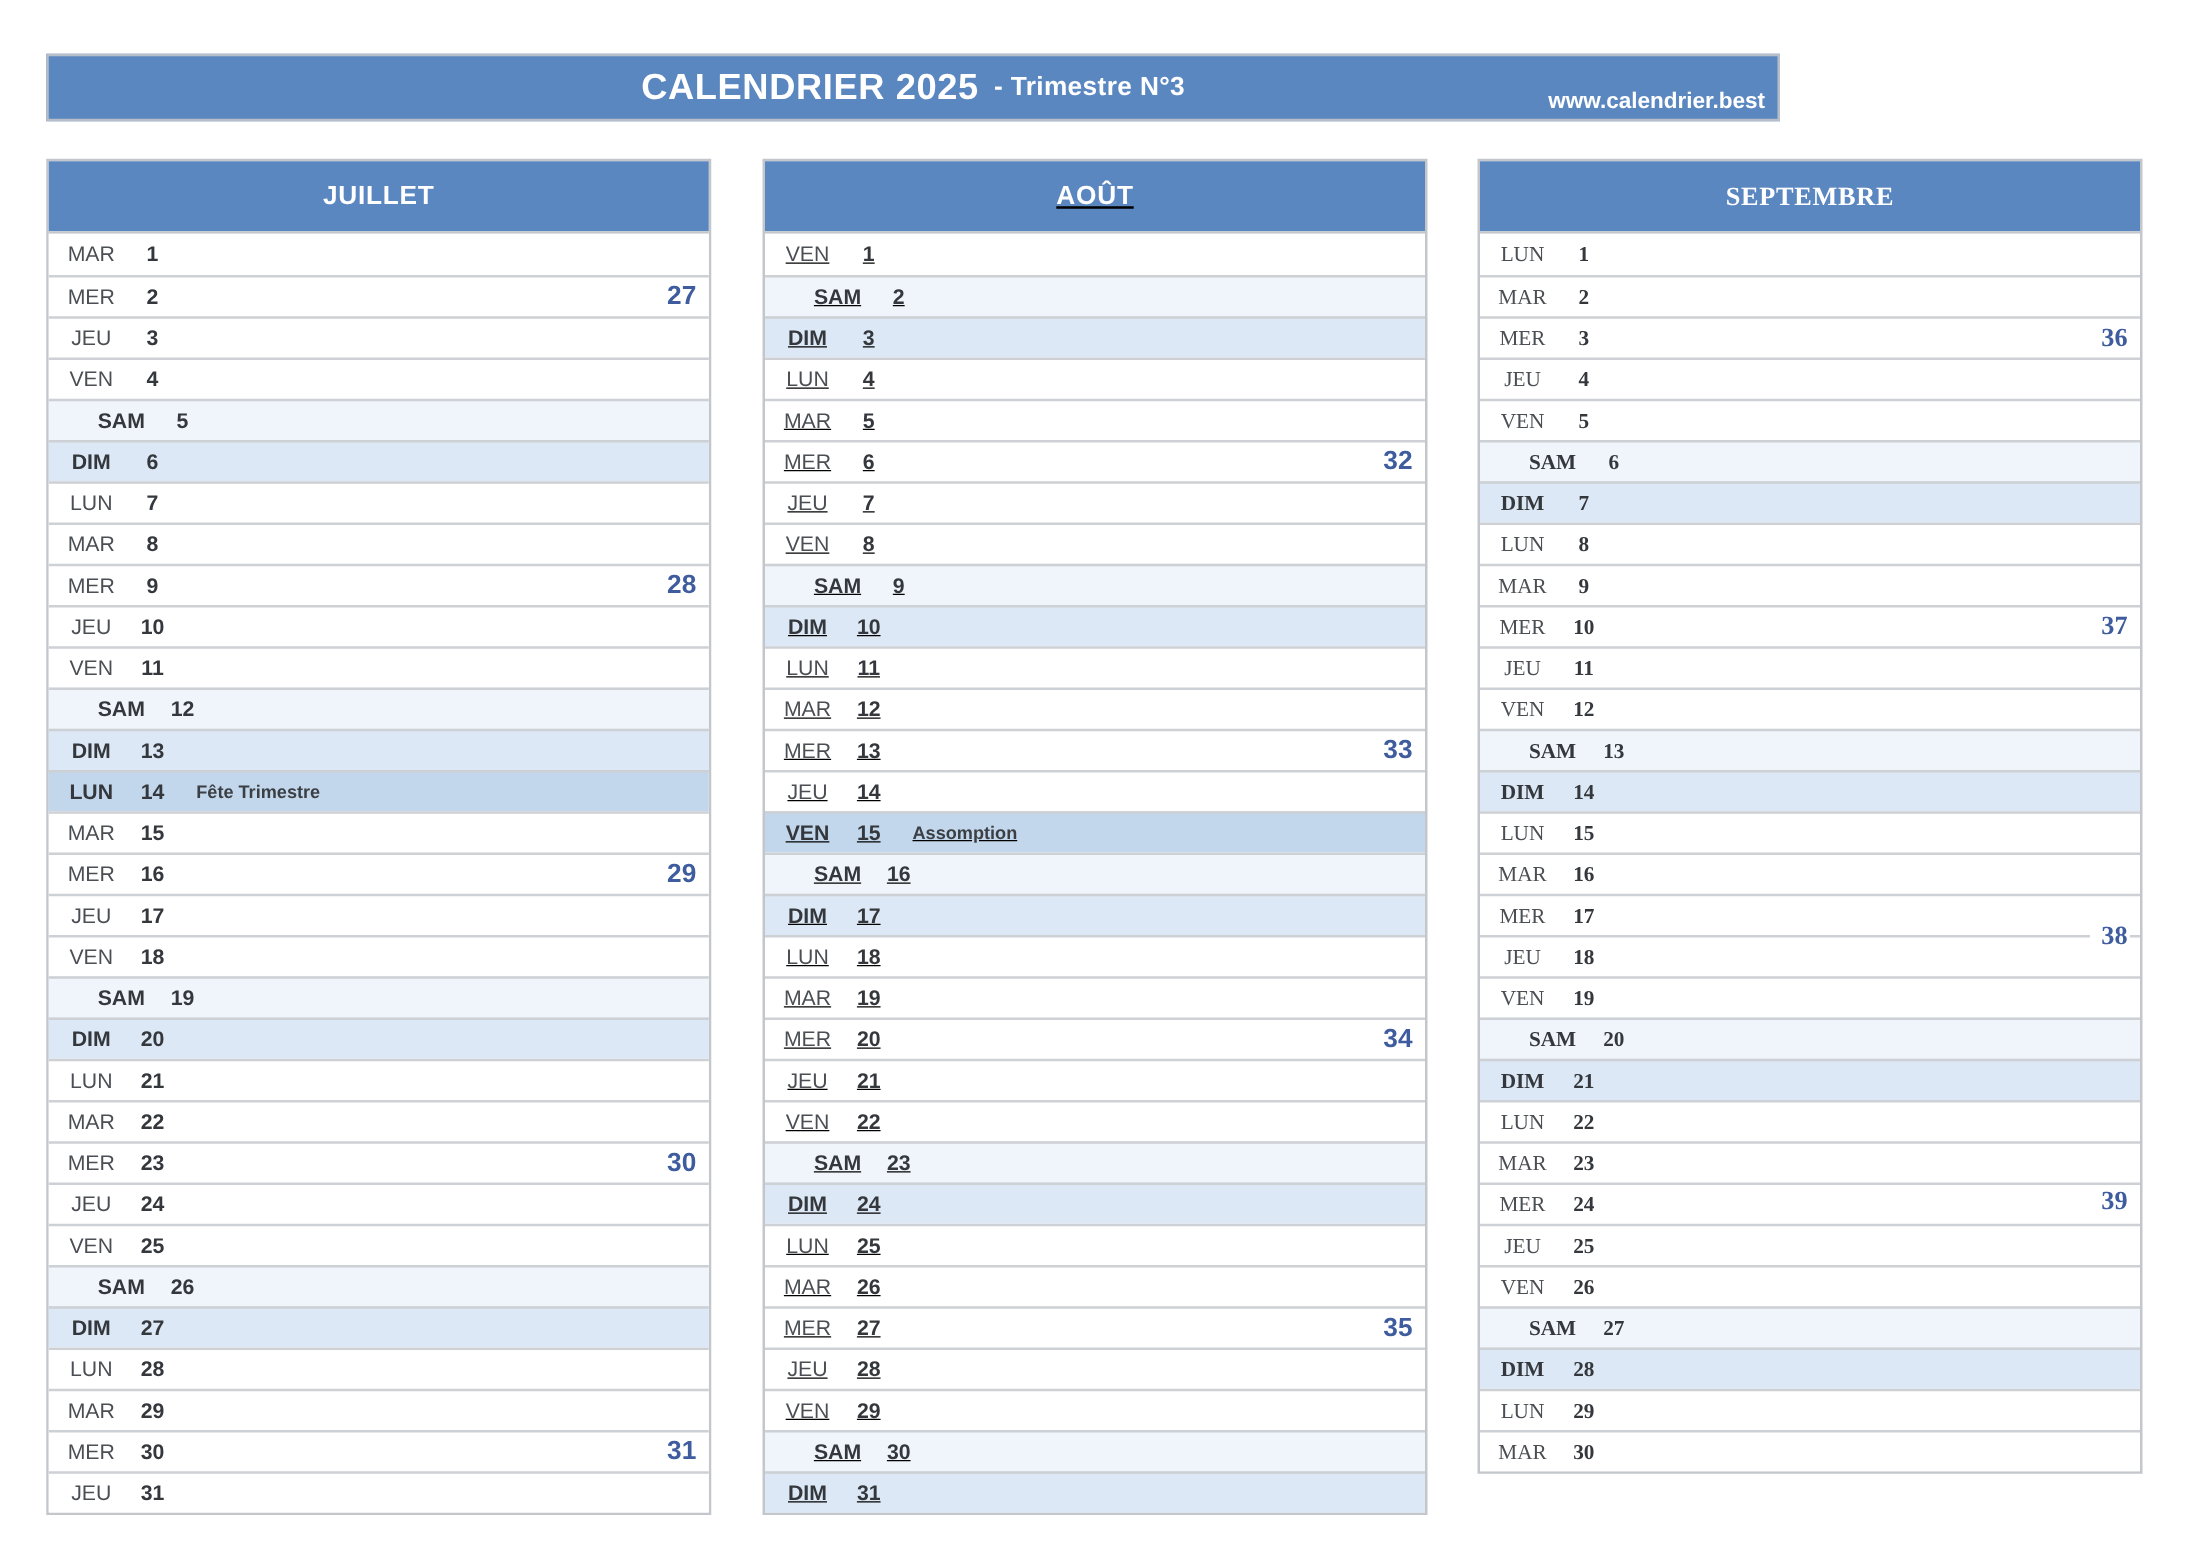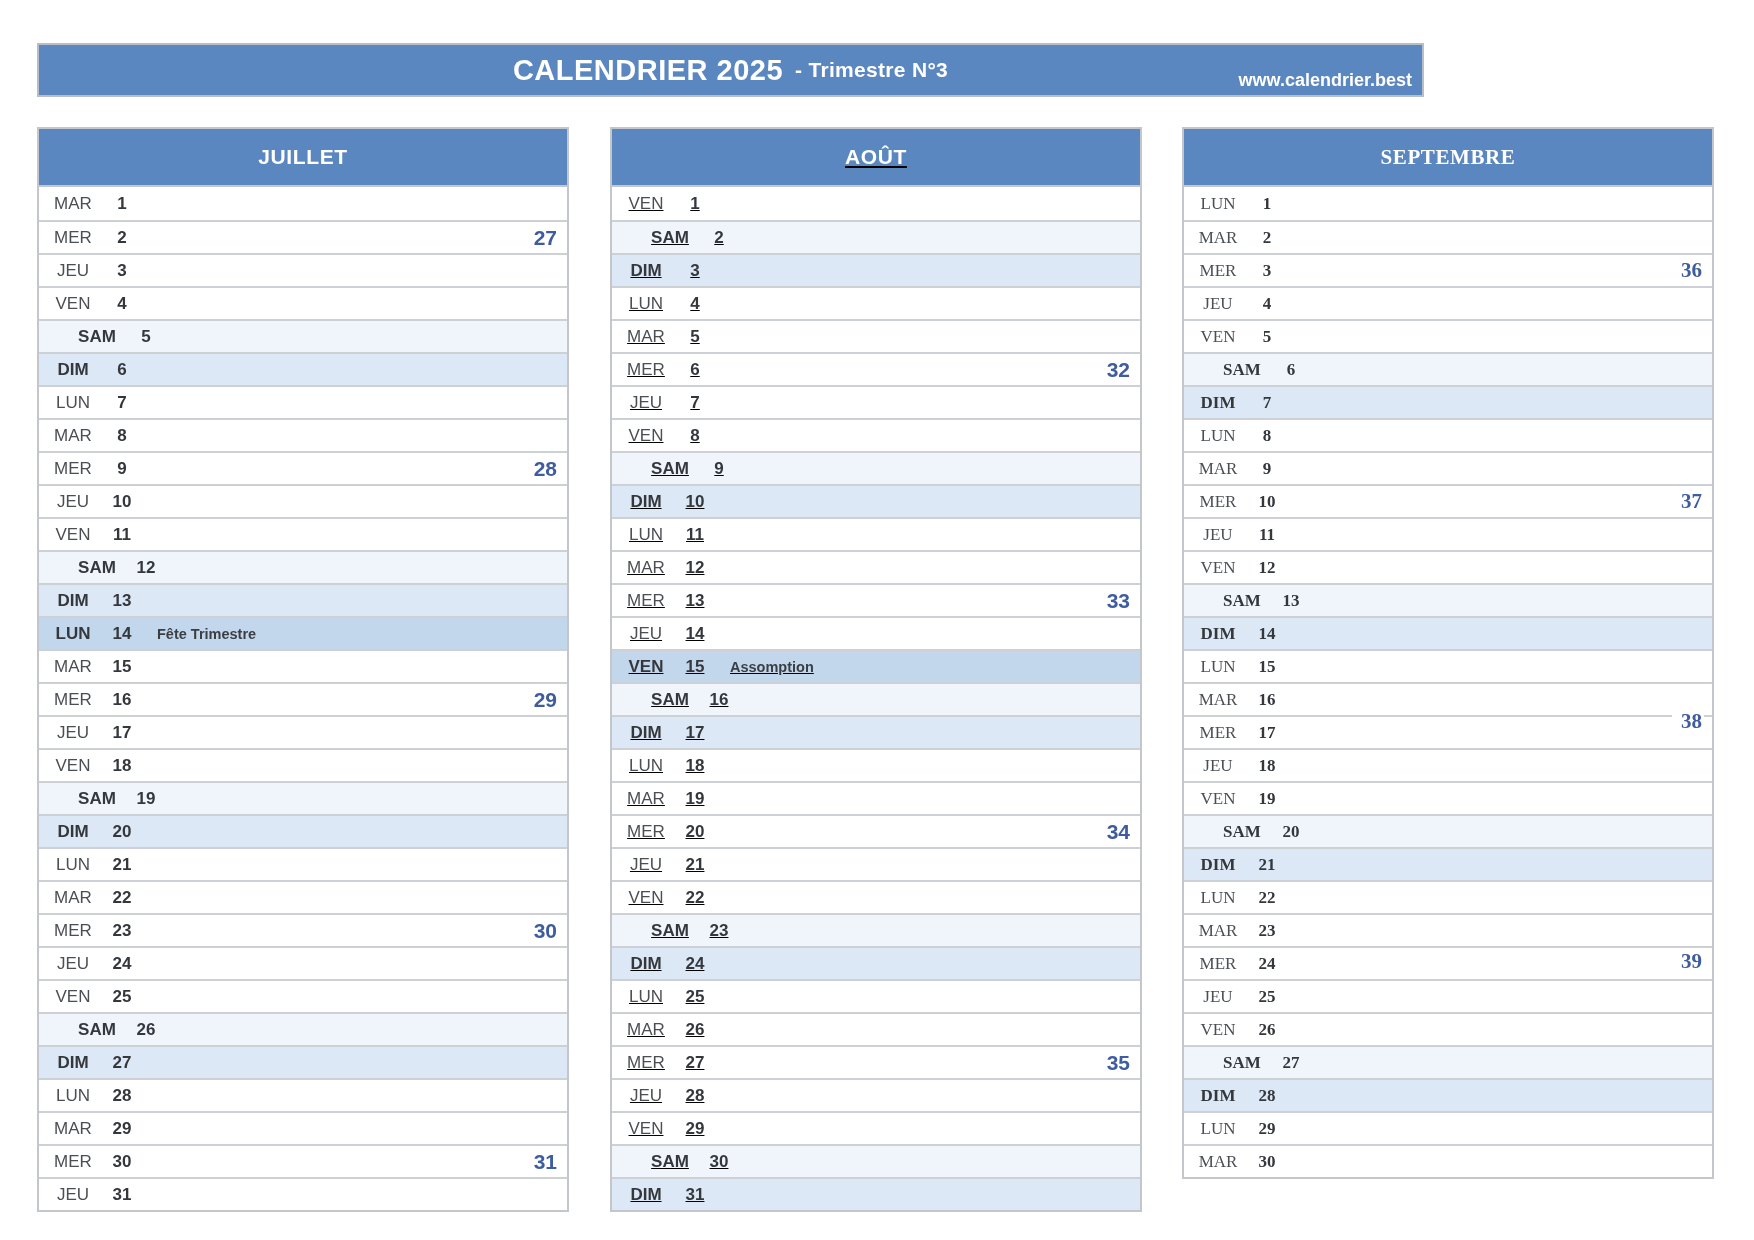--- a/index.html
+++ b/index.html
@@ -477,17 +477,17 @@
           <span class="dname">LUN</span>
           <span class="dnum">29</span>
         </div>
         <div class="row">
           <span class="dname">MAR</span>
           <span class="dnum">30</span>
         </div>
       </div>
   <span class="wk" style="top: 141px;">36</span>
       <span class="wk" style="top: 372px;">37</span>
-      <span class="wk" style="top: 592px;">38</span>
+      <span class="wk" style="top: 620px;">38</span>
       <span class="wk" style="top: 832px;">39</span>
     </div>
 
 </div>
 
 </body></html>

